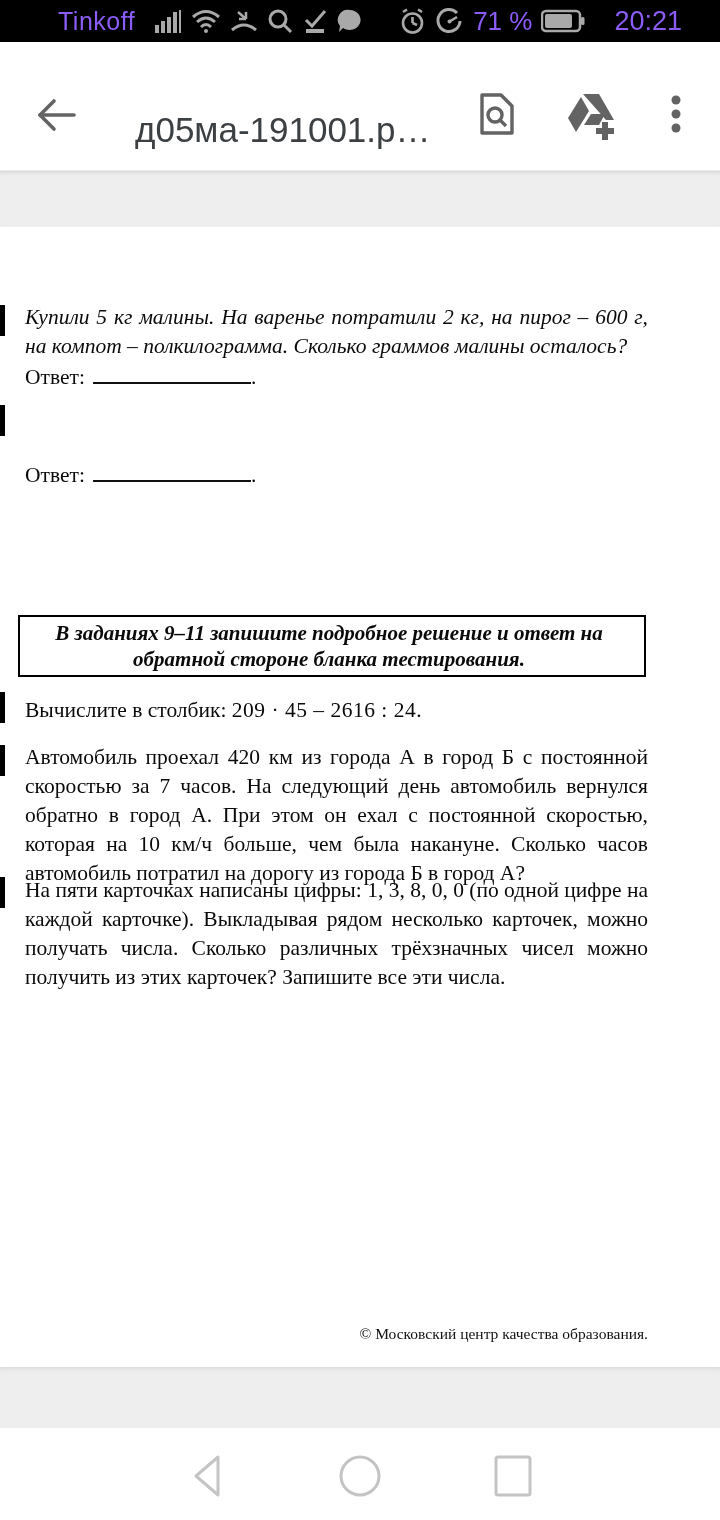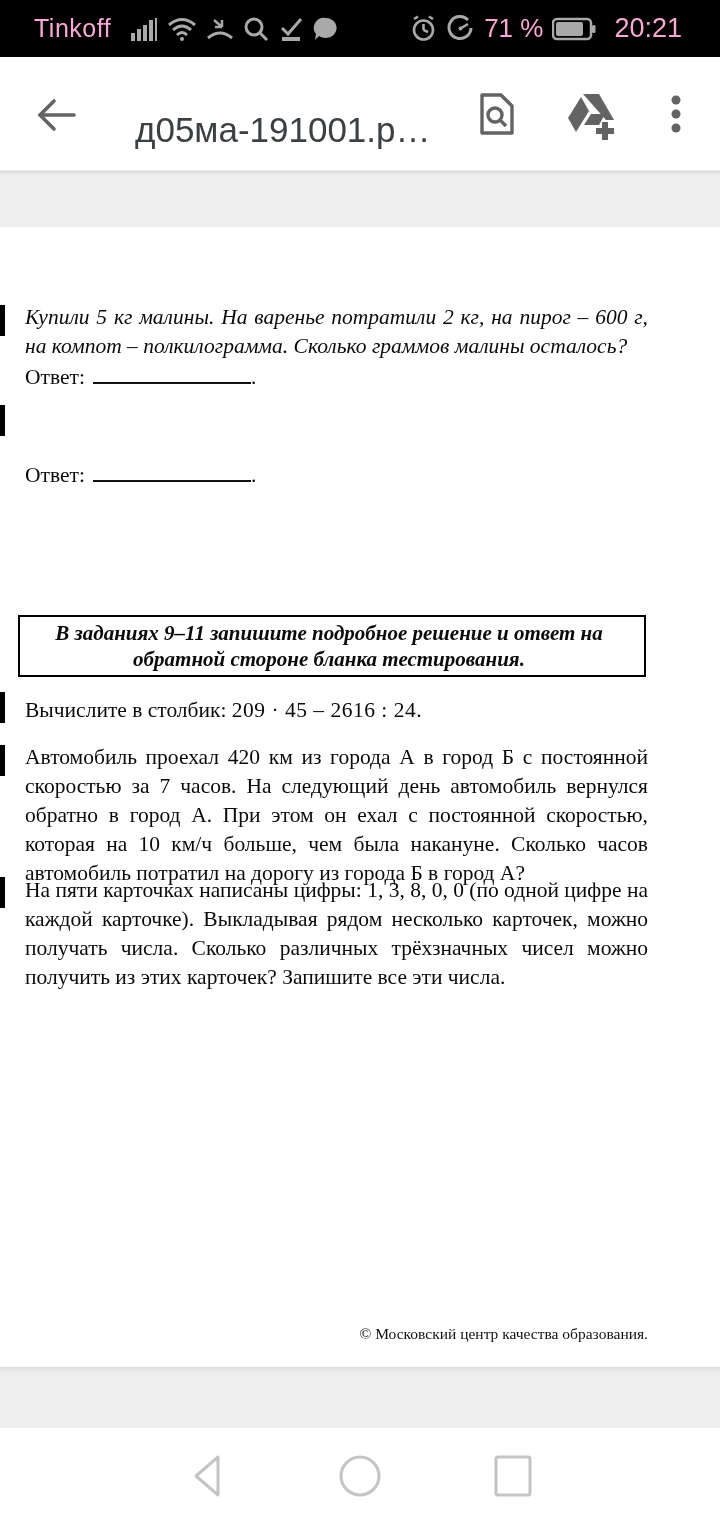--- a/index.html
+++ b/index.html
@@ -4,29 +4,29 @@
 <style>
   html,body { margin:0; padding:0; background:#222; }
   .screen {
     position:relative; width:720px; height:1520px; margin:0 auto;
     background:#ffffff; overflow:hidden;
     font-family:"Liberation Sans", sans-serif;
   }
 
   
   .status-bar {
-    position:absolute; top:0; left:0; width:720px; height:57px;
-    background:#000000; color:#f9a8d4;
+    position:absolute; top:0; left:0; width:720px; height:42px;
+    background:#000000; color:#8b5cf6;
     display:flex; align-items:center; justify-content:space-between;
-    box-sizing:border-box; padding:0 38px 0 34px;
+    box-sizing:border-box; padding:0 38px 0 58px;
   }
   .sb-group { display:flex; align-items:center; gap:9px; }
   .sb-carrier { font-size:25px; letter-spacing:0.5px; margin-right:10px; }
   .sb-text { font-size:26px; }
-  .sb-time { font-size:27px; margin-left:9px; }
+  .sb-time { font-size:27px; margin-left:20px; }
   .sb-icon { display:inline-flex; align-items:center; }
 
   
   .app-bar {
     position:absolute; top:58px; left:0; width:720px; height:112px;
     background:#ffffff; border-bottom:1px solid #ececec; z-index:2;
   }
   .ab-back { position:absolute; left:36px; top:36px; width:42px; height:42px; }
   .ab-title {
     position:absolute; left:135px; top:0; width:320px; height:112px;

